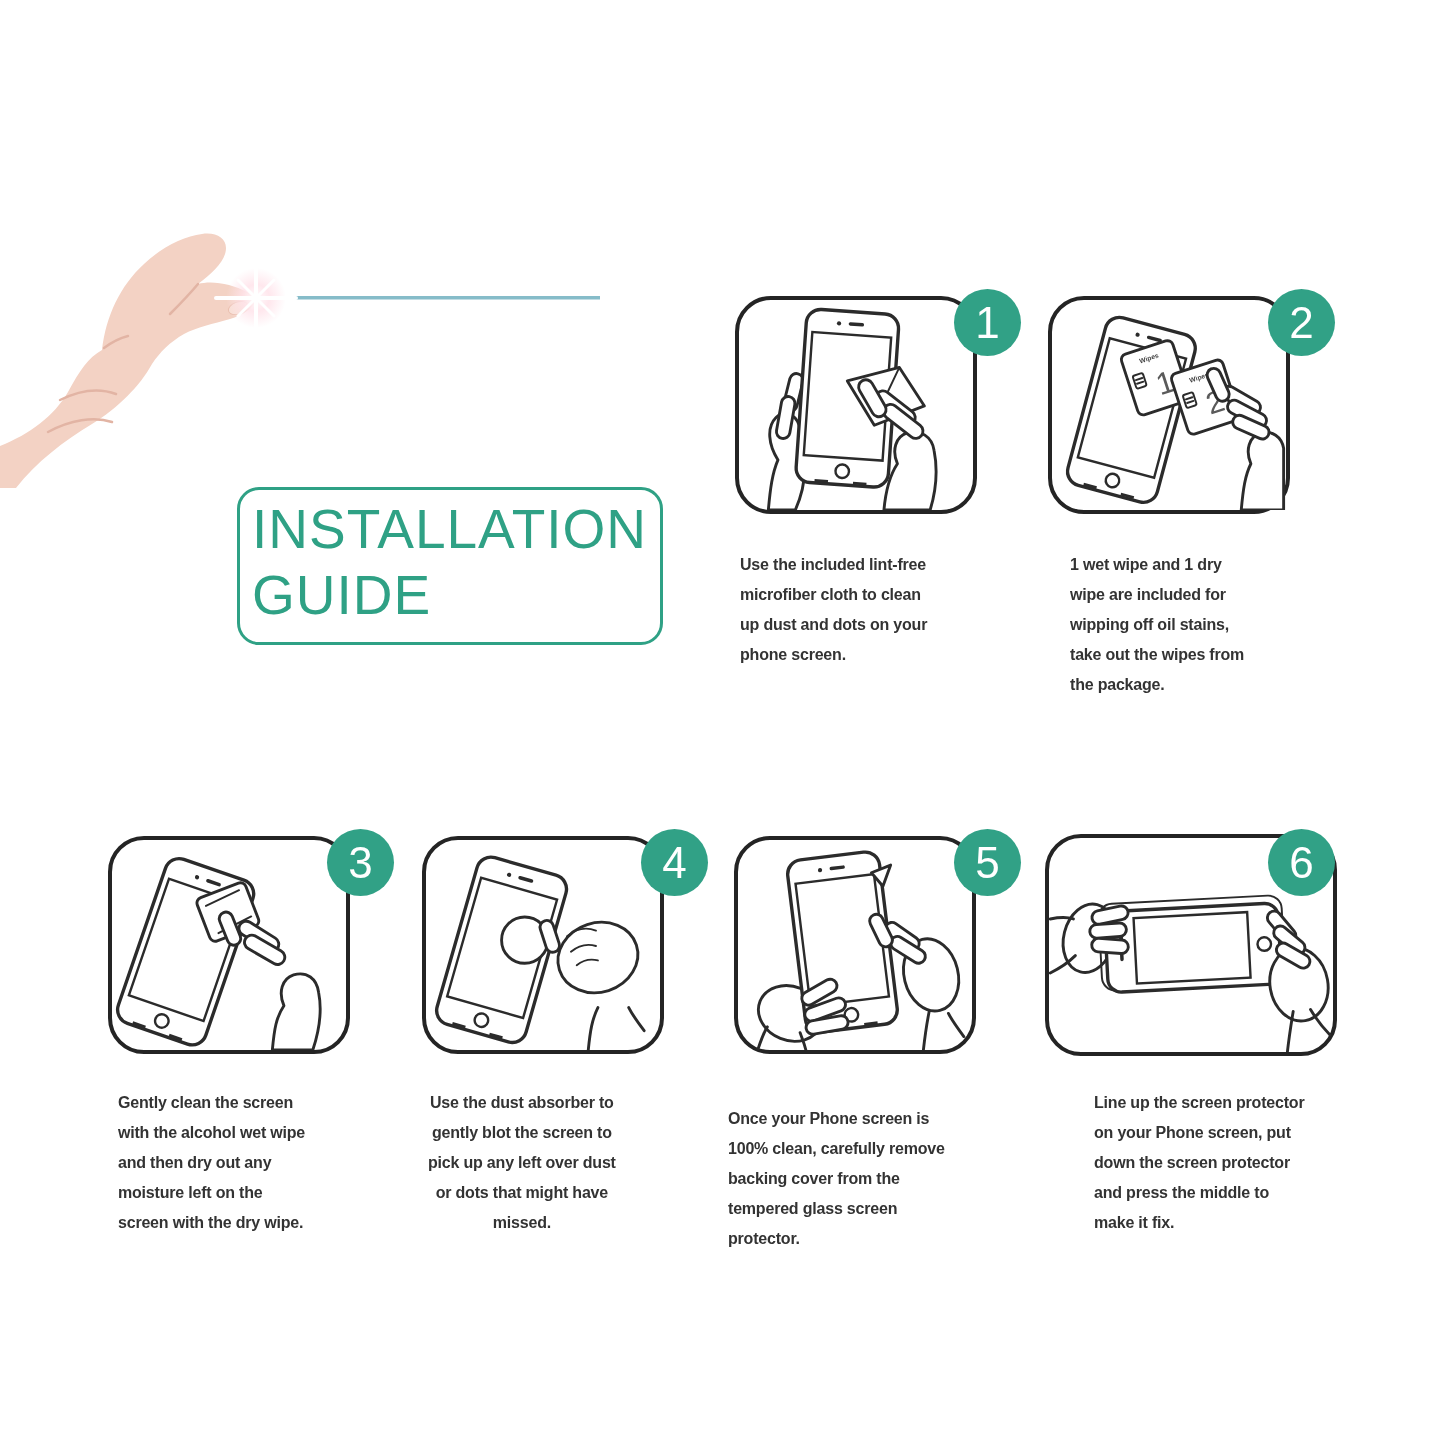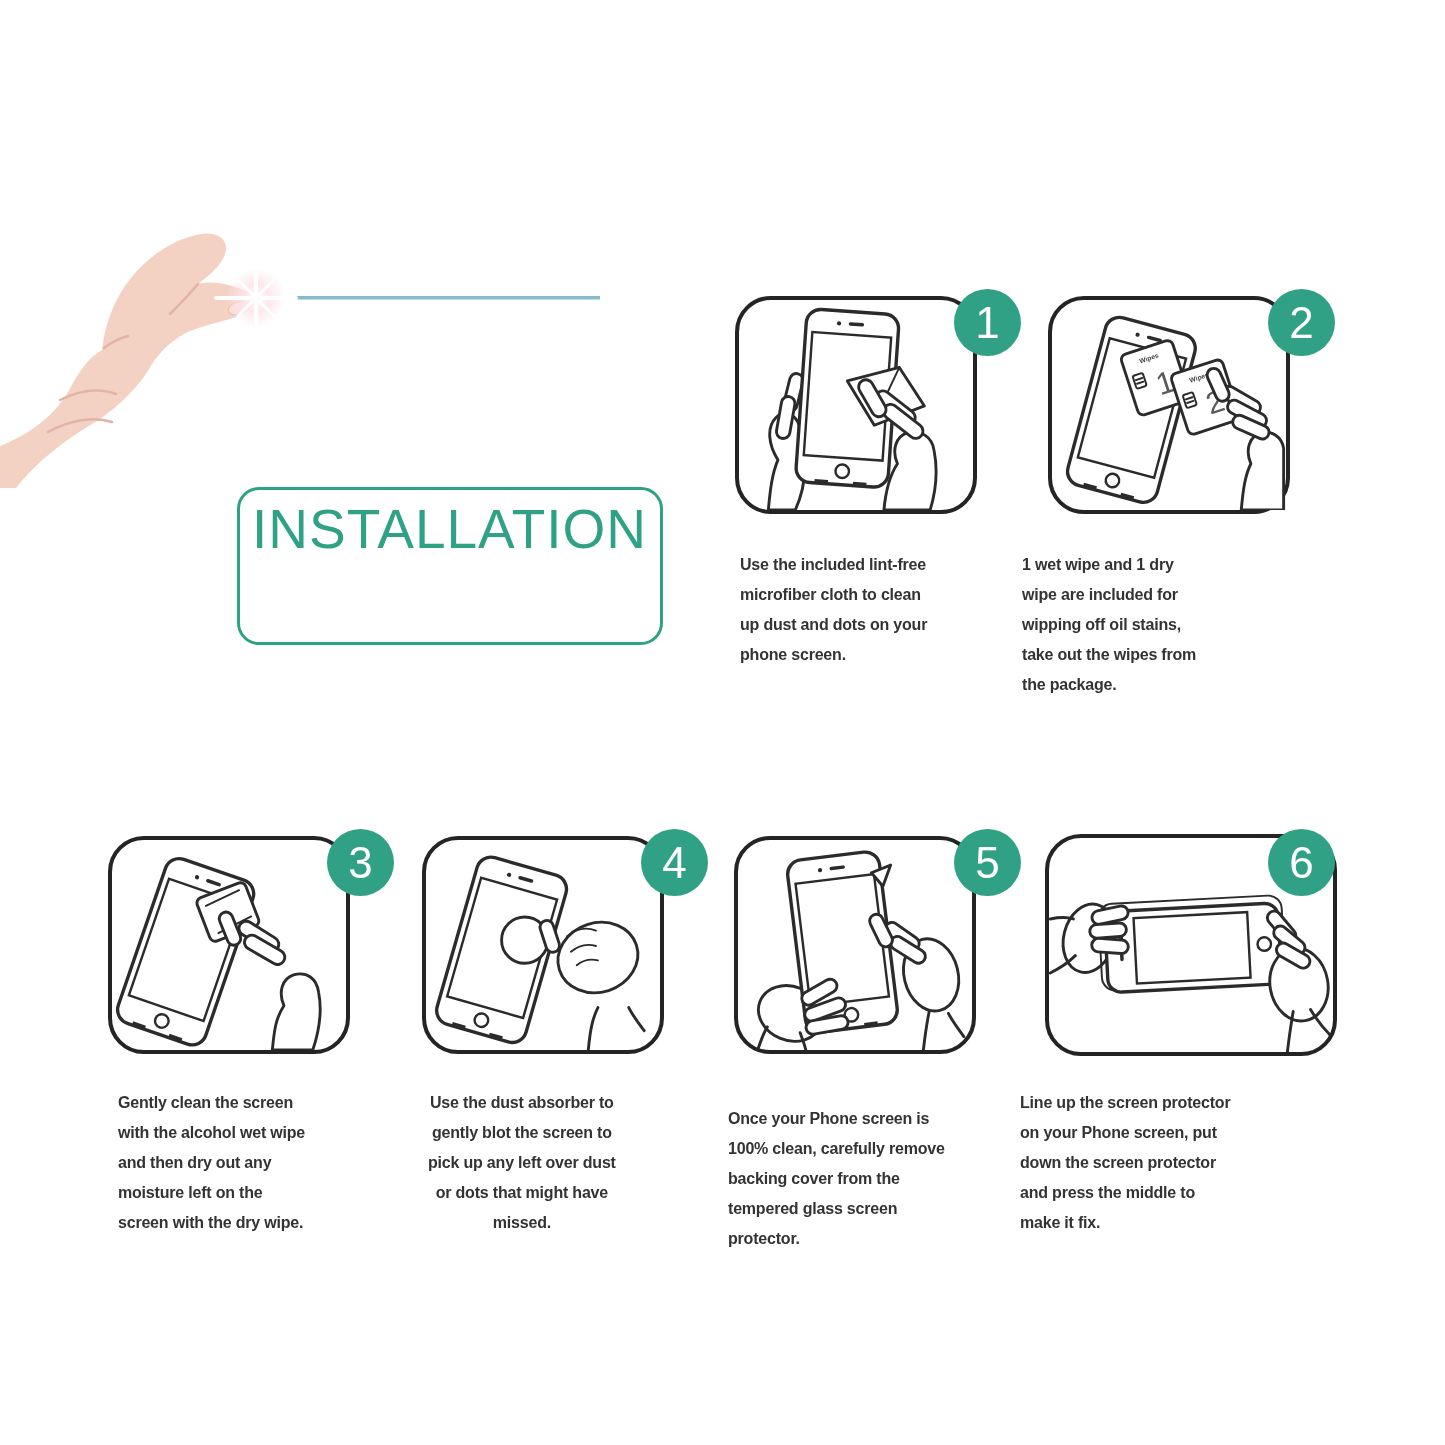--- a/index.html
+++ b/index.html
@@ -81,20 +81,21 @@
       <circle cx="256" cy="148" r="30" fill="url(#glow)"></circle>
       <line x1="216" y1="148" x2="296" y2="148" stroke="#fff" stroke-width="4" stroke-linecap="round"></line>
       <line x1="256" y1="110" x2="256" y2="186" stroke="#fff" stroke-width="4" stroke-linecap="round"></line>
       <line x1="238" y1="130" x2="274" y2="166" stroke="#fff" stroke-width="3" stroke-linecap="round"></line>
       <line x1="274" y1="130" x2="238" y2="166" stroke="#fff" stroke-width="3" stroke-linecap="round"></line>
     </g>
   </svg>
 
   <div class="title-box">
     <span class="title-line">INSTALLATION</span>
+    <span class="title-line">GUIDE</span>
   </div>
 
   <div class="step-box" style="left:735px;top:296px;">
     <svg viewBox="0 0 242 218">
       <g>
         <path class="ln" d="M30,218 C32,196 34,180 40,166 C30,150 28,132 38,122 C46,114 58,118 62,130 L66,160 C70,180 66,200 58,218 Z"></path>
         <rect class="ln" x="-7" y="-20" width="14" height="40" rx="7" transform="translate(56,96) rotate(14)"></rect>
         <rect class="ln" x="-7" y="-22" width="14" height="44" rx="7" transform="translate(48,122) rotate(10)"></rect>
       </g>
       <use href="#ph-p" transform="translate(64,12) rotate(4 48 90)"></use>
@@ -136,21 +137,21 @@
         <rect class="ln" x="-7" y="-22" width="14" height="44" rx="7" transform="translate(196,104) rotate(-60)"></rect>
         <rect class="ln" x="-7" y="-22" width="14" height="44" rx="7" transform="translate(202,118) rotate(-62)"></rect>
         <rect class="ln" x="-7" y="-20" width="14" height="40" rx="7" transform="translate(206,132) rotate(-66)"></rect>
         <rect class="ln" x="-7" y="-18" width="14" height="36" rx="7" transform="translate(172,88) rotate(-24)"></rect>
       </g>
     </svg>
   </div>
   <div class="badge" style="left:1268px;top:289px;">
     <span>2</span>
   </div>
-  <div class="caption" style="left:1022px;top:550px;">1 wet wipe and 1 dry
+  <div class="caption" style="left:1070px;top:550px;">1 wet wipe and 1 dry
 wipe are included for
 wipping off oil stains,
 take out the wipes from
 the package.</div>
 
   <div class="step-box" style="left:108px;top:836px;">
     <svg viewBox="0 0 242 218">
       <use href="#ph-p" transform="translate(28,26) rotate(19 48 90)"></use>
       <g transform="translate(86,62) rotate(-21)">
         <rect x="0" y="0" width="54" height="48" rx="6" class="ln"></rect>
@@ -249,19 +250,19 @@
         <rect class="ln" x="-7" y="-19" width="14" height="38" rx="7" transform="translate(240,92) rotate(-40)"></rect>
         <rect class="ln" x="-7" y="-19" width="14" height="38" rx="7" transform="translate(248,106) rotate(-50)"></rect>
         <rect class="ln" x="-7" y="-19" width="14" height="38" rx="7" transform="translate(252,122) rotate(-60)"></rect>
         <path class="lns" d="M246,222 C248,204 250,192 252,180 M290,204 C282,196 276,188 270,178"></path>
       </g>
     </svg>
   </div>
   <div class="badge" style="left:1268px;top:829px;">
     <span>6</span>
   </div>
-  <div class="caption" style="left:1020px;top:1088px;">Line up the screen protector
+  <div class="caption" style="left:1094px;top:1088px;">Line up the screen protector
 on your Phone screen, put
 down the screen protector
 and press the middle to
 make it fix.</div>
 
 </div>
 
 </body></html>

